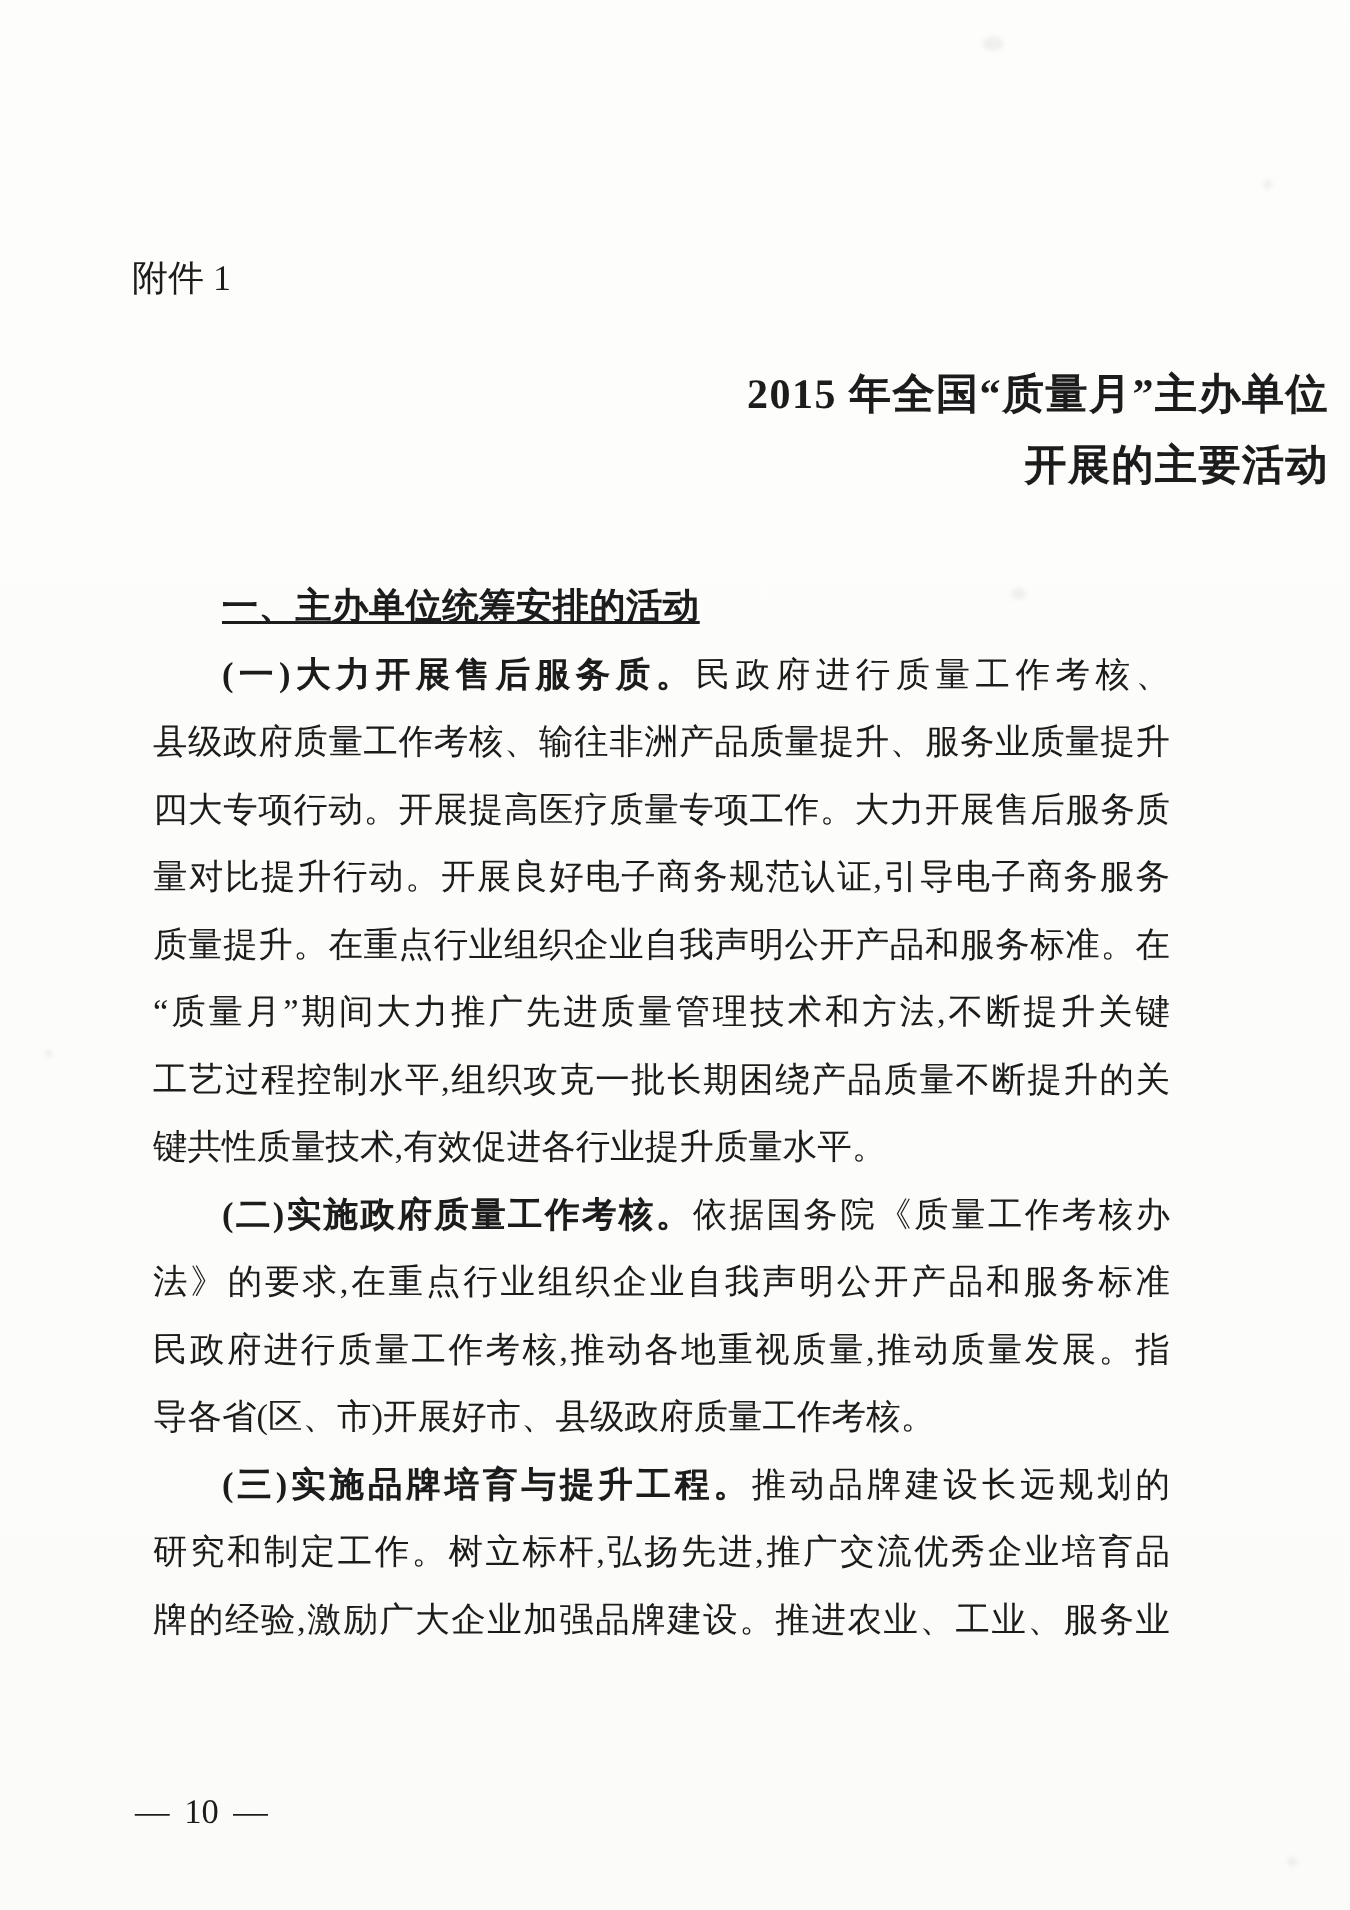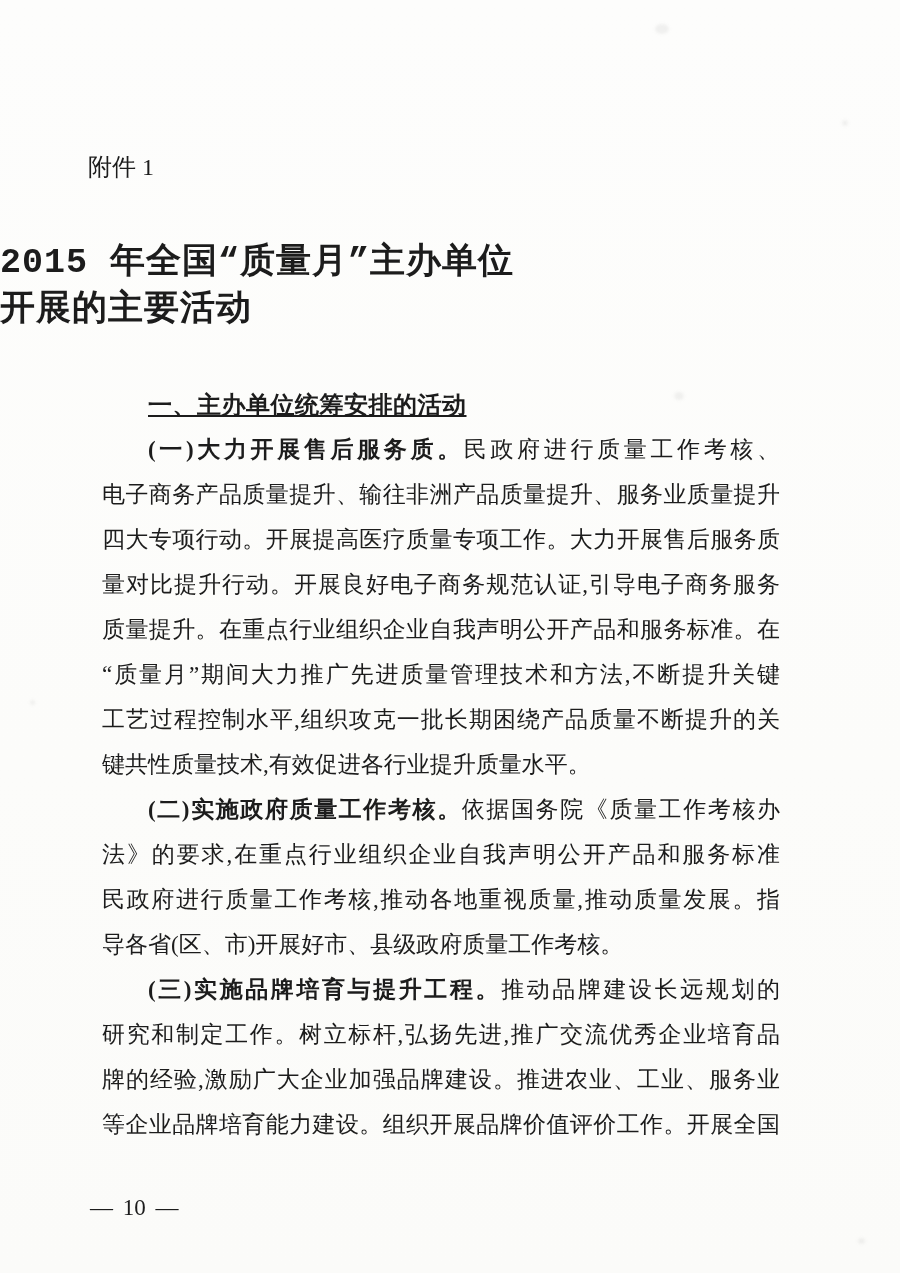--- a/index.html
+++ b/index.html
@@ -14,36 +14,35 @@
     position: absolute;
     inset: 0;
     width: 900px;
     height: 1273px;
     background: linear-gradient(180deg, #fdfdfc 0%, #fcfcfa 60%, #fbfbf9 100%);
     font-family: "Liberation Serif", "DejaVu Serif", serif;
     color: #1c1c1c;
   }
   .attachment {
     position: absolute;
-    top: 153px;
+    top: 172px;
     left: 88px;
     font-size: 24px;
     line-height: 28px;
   }
   .title-block {
     position: absolute;
     top: 240px;
     left: 0;
     width: 886px;
-    text-align: left;
+    text-align: right;
     font-weight: bold;
-    font-size: 35px;
+    font-size: 28px;
     line-height: 47px;
     letter-spacing: 1px;
-    font-family: Liberation Mono, monospace;
   }
   .content {
     position: absolute;
     top: 382px;
     left: 102px;
     width: 678px;
     font-size: 23px;
   }
   .line {
     height: 45px;
@@ -105,33 +104,32 @@
 
   <div class="title-block">
     <div>2015 年全国“质量月”主办单位</div>
     <div>开展的主要活动</div>
   </div>
 
   <div class="content">
     <div class="line indent section-heading">一、主办单位统筹安排的活动</div>
     <div>
         <div class="line fill indent"><span class="lead">(一)大力开展售后服务质。</span><span>民政府进行质量工作考核、</span></div>
-        <div class="line fill"><span>电子商务产品质量提升、输往非洲产品质量提升、服务业质量提升</span></div>
+        <div class="line fill"><span>县级政府质量工作考核、输往非洲产品质量提升、服务业质量提升</span></div>
         <div class="line fill"><span>四大专项行动。开展提高医疗质量专项工作。大力开展售后服务质</span></div>
         <div class="line fill"><span>量对比提升行动。开展良好电子商务规范认证,引导电子商务服务</span></div>
         <div class="line fill"><span>质量提升。在重点行业组织企业自我声明公开产品和服务标准。在</span></div>
         <div class="line fill"><span>“质量月”期间大力推广先进质量管理技术和方法,不断提升关键</span></div>
         <div class="line fill"><span>工艺过程控制水平,组织攻克一批长期困绕产品质量不断提升的关</span></div>
         <div class="line"><span>键共性质量技术,有效促进各行业提升质量水平。</span></div>
         <div class="line fill indent"><span class="lead">(二)实施政府质量工作考核。</span><span>依据国务院《质量工作考核办</span></div>
         <div class="line fill"><span>法》的要求,在重点行业组织企业自我声明公开产品和服务标准</span></div>
         <div class="line fill"><span>民政府进行质量工作考核,推动各地重视质量,推动质量发展。指</span></div>
         <div class="line"><span>导各省(区、市)开展好市、县级政府质量工作考核。</span></div>
         <div class="line fill indent"><span class="lead">(三)实施品牌培育与提升工程。</span><span>推动品牌建设长远规划的</span></div>
         <div class="line fill"><span>研究和制定工作。树立标杆,弘扬先进,推广交流优秀企业培育品</span></div>
         <div class="line fill"><span>牌的经验,激励广大企业加强品牌建设。推进农业、工业、服务业</span></div>
-        <div class="line fill"><span>等企业品牌培育能力建设。组织开展品牌价值评价工作。开展全国</span></div>
       </div>
   </div>
 
   <div class="page-number">— 10 —</div>
 
 </div>
 
 </body></html>

